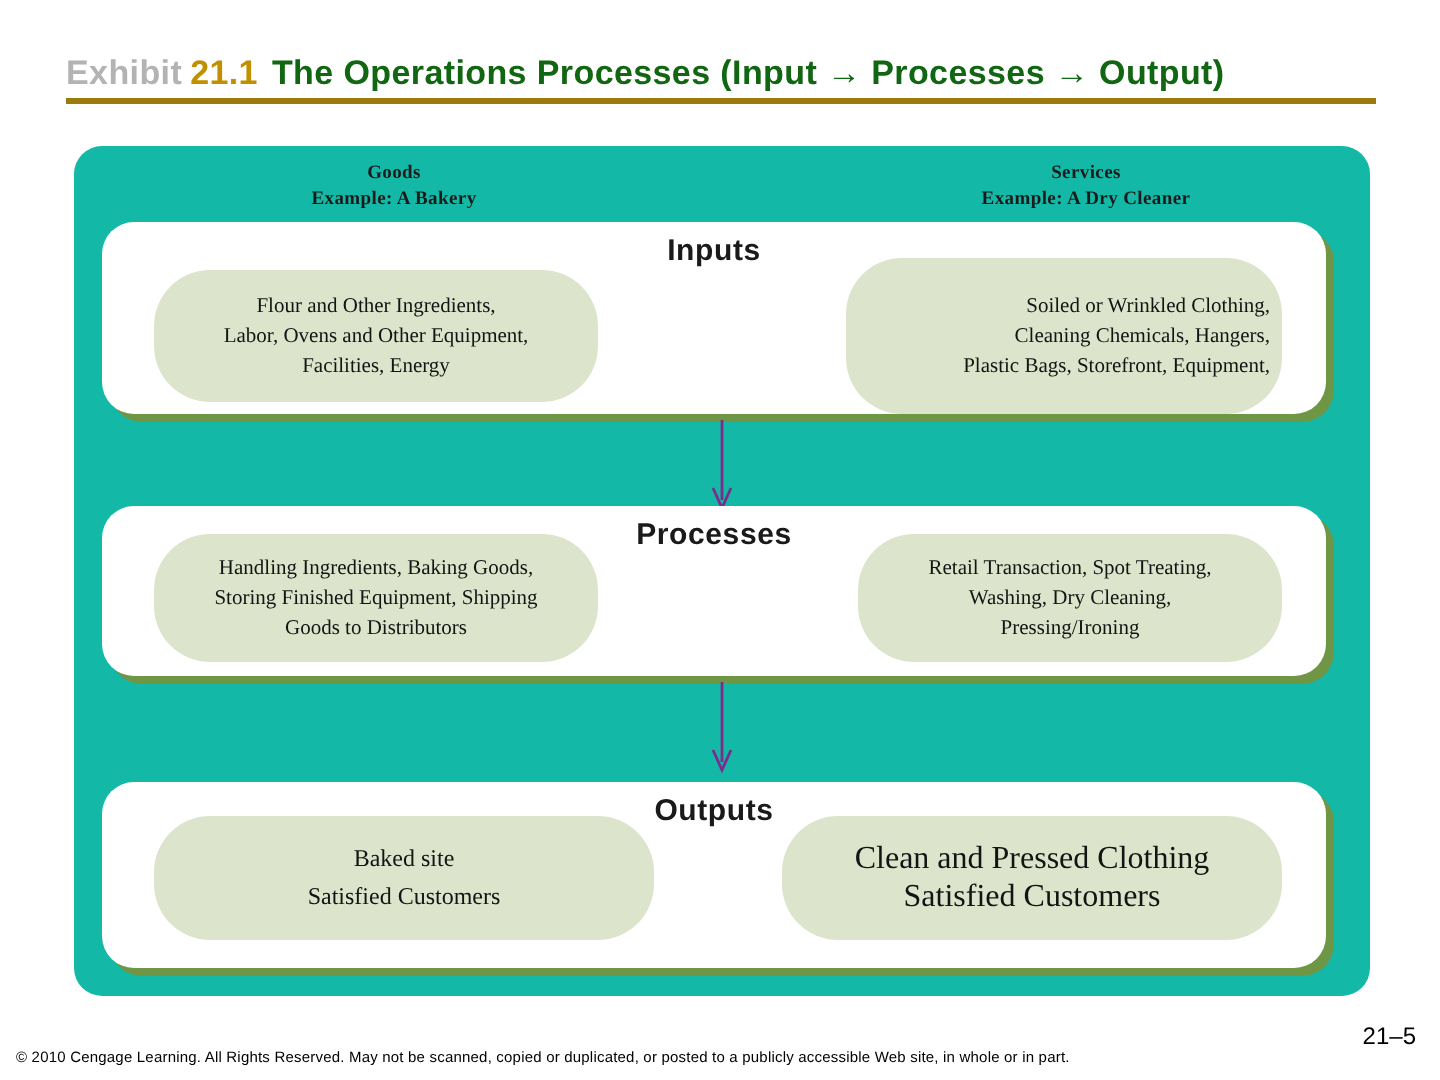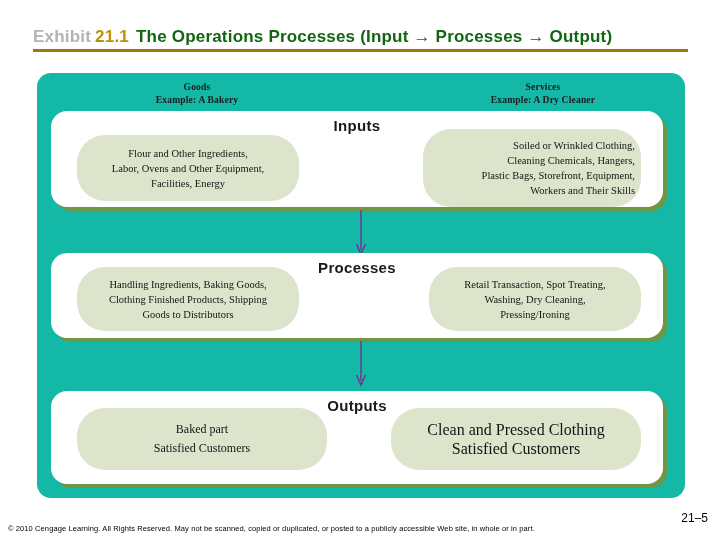--- a/index.html
+++ b/index.html
@@ -184,56 +184,55 @@
     <div class="row-label">Inputs</div>
     <div class="bubble left">
       <span>Flour and Other Ingredients,</span>
       <span>Labor, Ovens and Other Equipment,</span>
       <span>Facilities, Energy</span>
     </div>
     <div class="bubble right">
       <span>Soiled or Wrinkled Clothing,</span>
       <span>Cleaning Chemicals, Hangers,</span>
       <span>Plastic Bags, Storefront, Equipment,</span>
-      <span>Workers and Their Skills</span>
     </div>
   </div>
 
   <div class="arrow arrow-1">
     <svg width="16" height="46" viewBox="0 0 16 46">
       <line x1="8" y1="0" x2="8" y2="40" stroke="#7b2d8e" stroke-width="1.4"></line>
       <polyline points="3.5,34 8,44 12.5,34" fill="none" stroke="#7b2d8e" stroke-width="1.4"></polyline>
     </svg>
   </div>
 
   <div class="row row-process">
     <div class="row-label">Processes</div>
     <div class="bubble left">
       <span>Handling Ingredients, Baking Goods,</span>
-      <span>Clothing Finished Products, Shipping</span>
+      <span>Storing Finished Equipment, Shipping</span>
       <span>Goods to Distributors</span>
     </div>
     <div class="bubble right">
       <span>Retail Transaction, Spot Treating,</span>
       <span>Washing, Dry Cleaning,</span>
       <span>Pressing/Ironing</span>
     </div>
   </div>
 
   <div class="arrow arrow-2">
     <svg width="16" height="46" viewBox="0 0 16 46">
       <line x1="8" y1="0" x2="8" y2="40" stroke="#7b2d8e" stroke-width="1.4"></line>
       <polyline points="3.5,34 8,44 12.5,34" fill="none" stroke="#7b2d8e" stroke-width="1.4"></polyline>
     </svg>
   </div>
 
   <div class="row row-outputs">
     <div class="row-label">Outputs</div>
     <div class="bubble left">
-      <span>Baked part</span>
+      <span>Baked site</span>
       <span>Satisfied Customers</span>
     </div>
     <div class="bubble right">
       <span>Clean and Pressed Clothing</span>
       <span>Satisfied Customers</span>
     </div>
   </div>
 
 </div>
 

